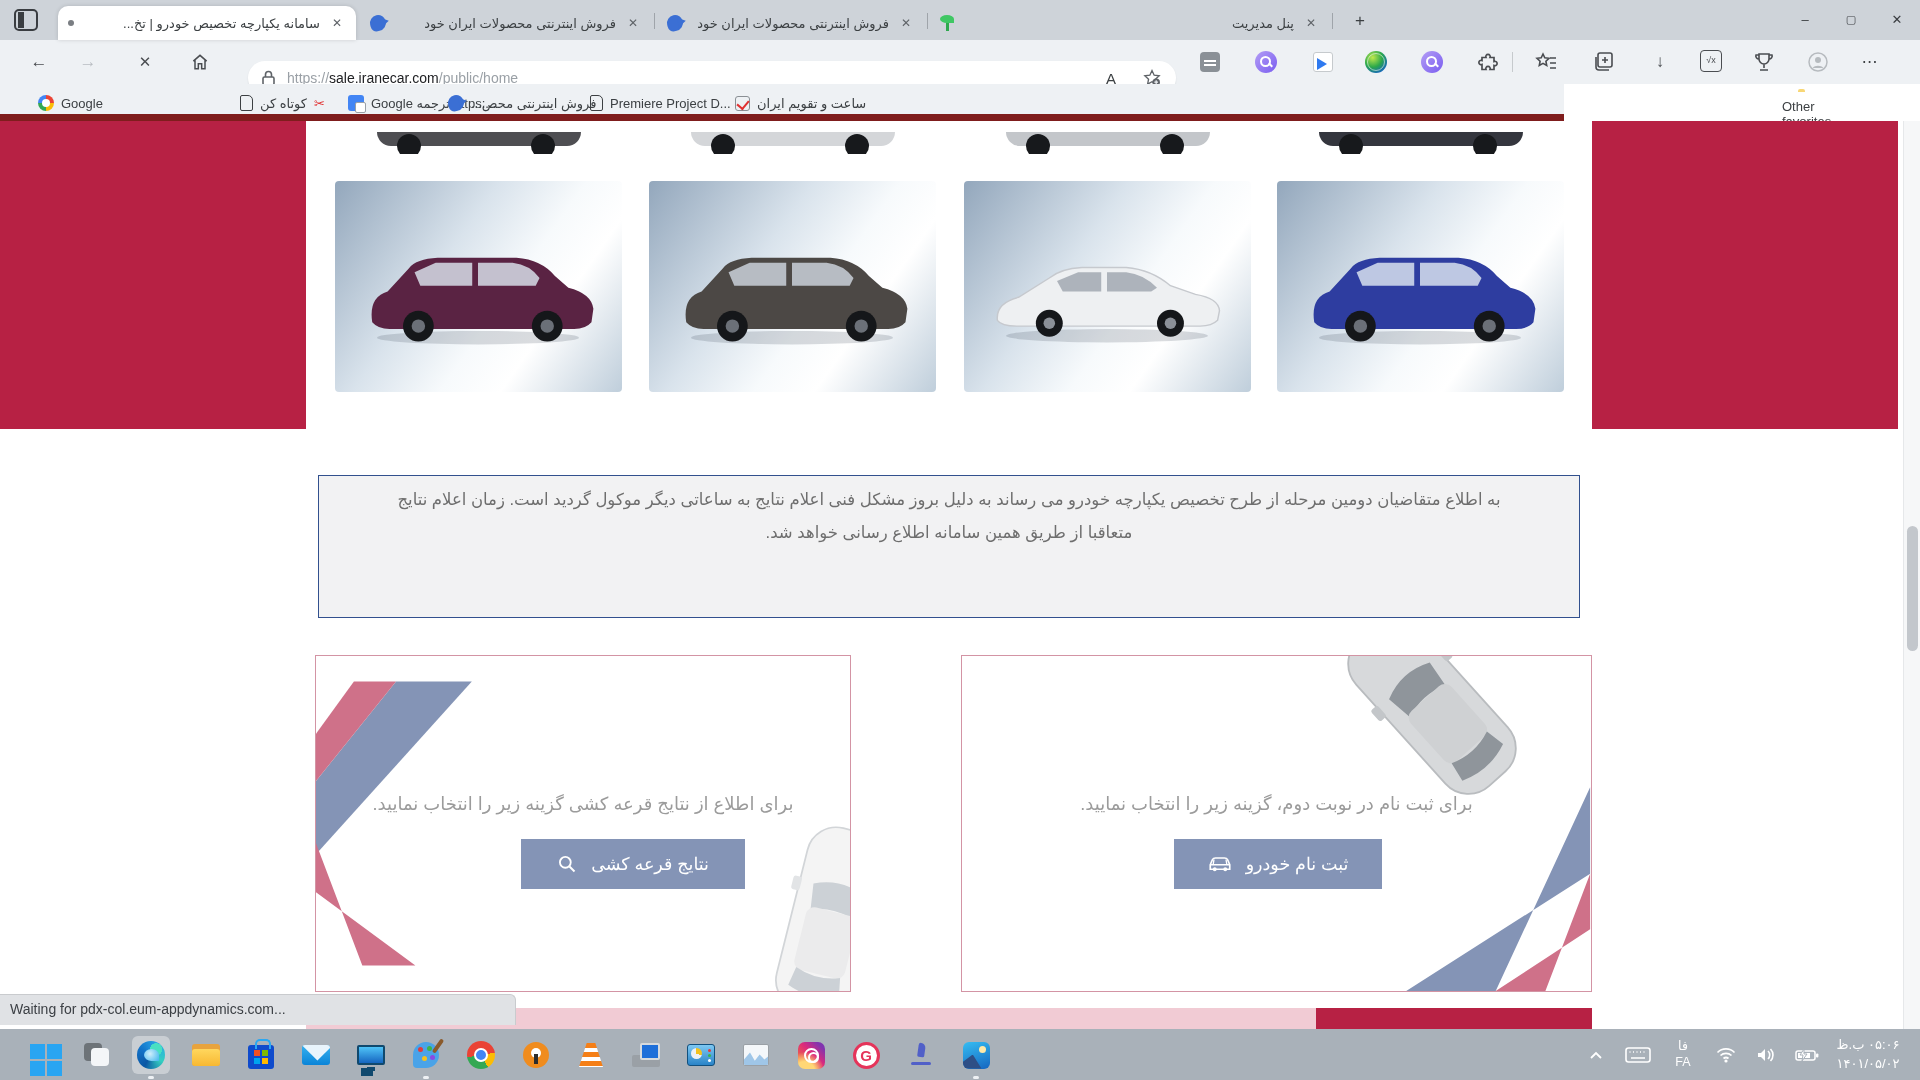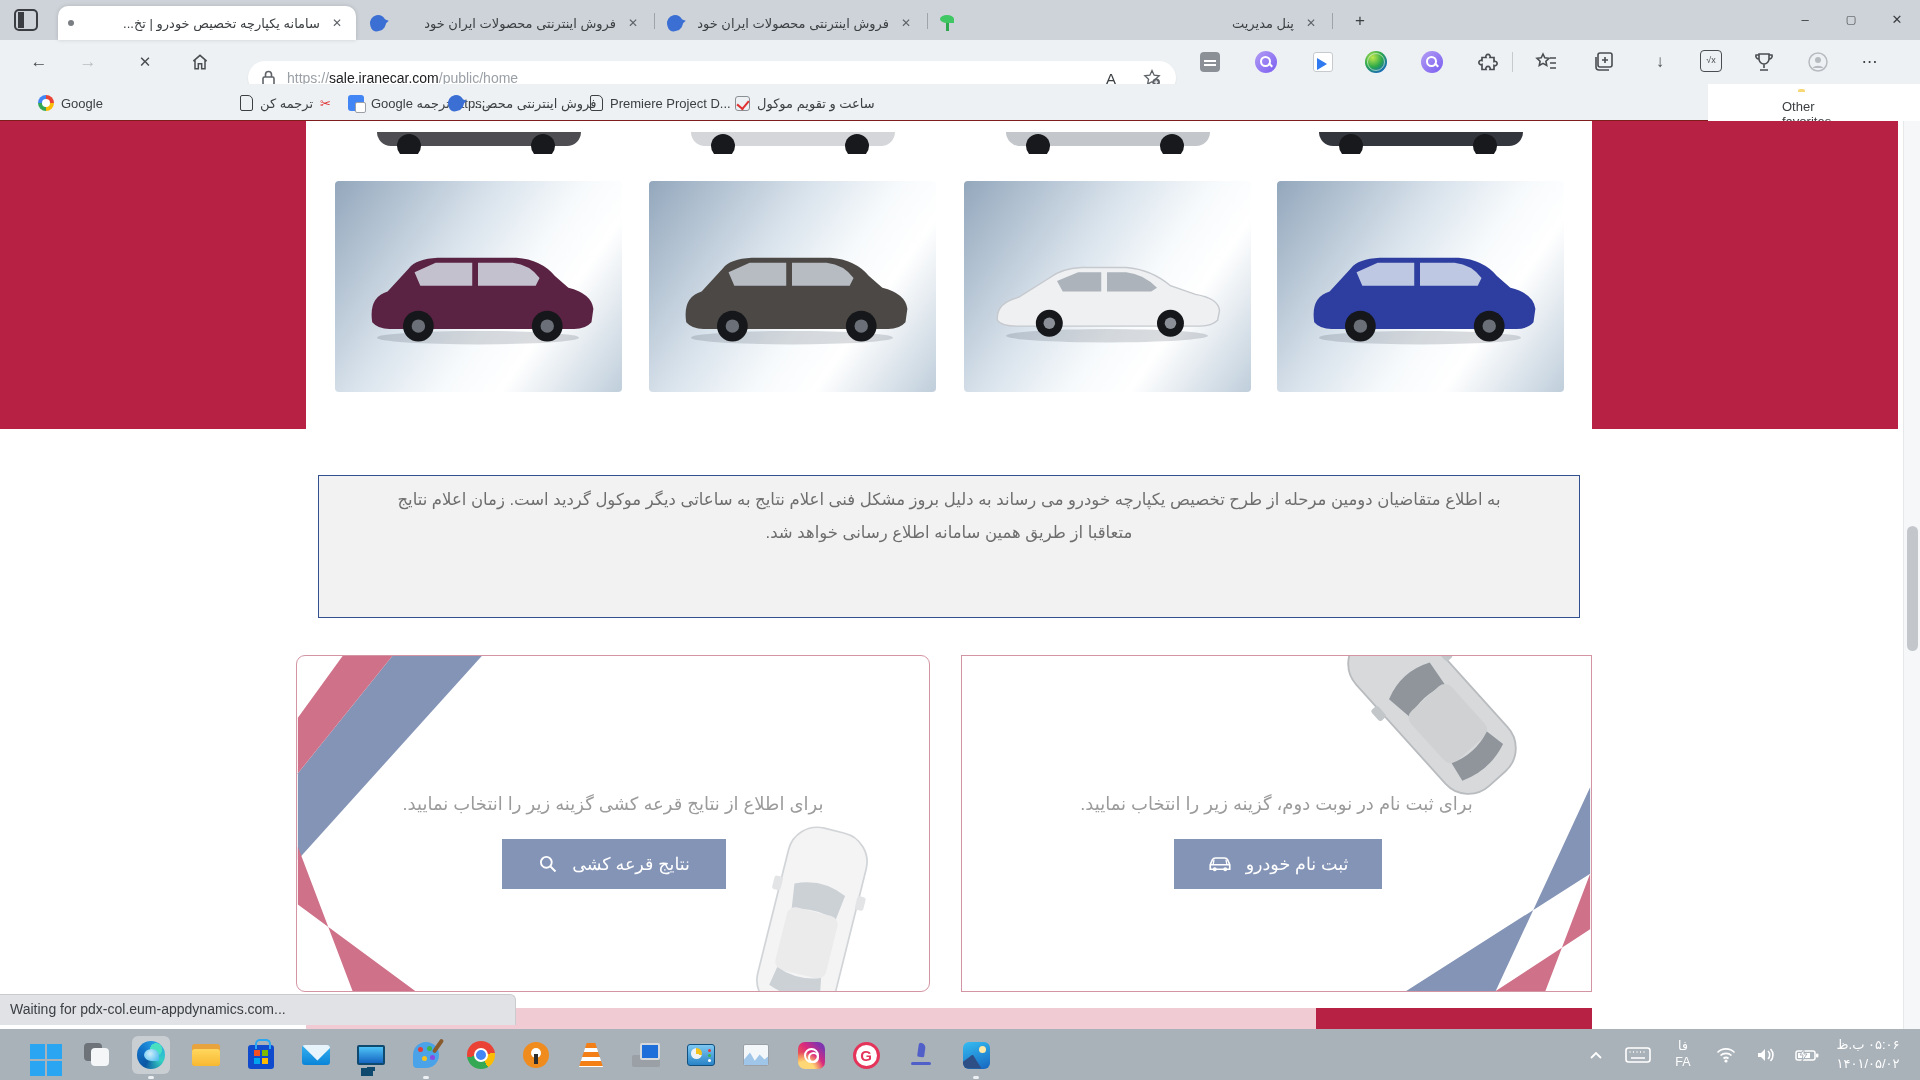--- a/index.html
+++ b/index.html
@@ -28,21 +28,21 @@
   .nav-ic.disabled { color:#b9bdc2; }
   .pill { position:absolute; left:248px; top:21px; width:928px; height:34px; background:#fff; border-radius:17px; box-shadow:0 1px 2px rgba(0,0,0,.08); display:flex; align-items:center; padding:0 14px; }
   .url { font-size:14px; color:#9aa0a6; white-space:nowrap; }
   .url b { color:#202124; font-weight:normal; }
   .pill-right { margin-left:auto; display:flex; gap:26px; align-items:center; }
   .tool-ic { position:absolute; top:10px; width:24px; height:24px; }
   .ic-svg { width:100%; height:100%; display:block; }
   .divider-v { position:absolute; top:12px; width:1px; height:20px; background:#c6cacd; }
   .ellipsis { font-size:16px; color:#3c4043; letter-spacing:1px; }
 
-  .bookbar { position:absolute; left:0; top:84px; width:1708px; height:37px; background:var(--chrome-toolbar); border-bottom:1px solid #7f1d1d; }
+  .bookbar { position:absolute; left:0; top:84px; width:1564px; height:37px; background:var(--chrome-toolbar); border-bottom:7px solid #7f1d1d; }
   .bm { position:absolute; top:8px; height:22px; display:flex; align-items:center; gap:7px; font-size:13px; color:#3c4043; }
   .bm .badge { color:#e03131; font-size:13px; }
   .g-logo { width:16px; height:16px; border-radius:50%; background:conic-gradient(#ea4335 0 90deg,#fbbc05 0 180deg,#34a853 0 270deg,#4285f4 0); position:relative; }
   .g-logo::after { content:""; position:absolute; inset:4px; background:#fff; border-radius:50%; }
   .page-ico { width:13px; height:16px; border:1.6px solid #3c4043; border-radius:2px 5px 2px 2px; }
   .bird-ico { width:16px; height:16px; background:var(--bird-blue); border-radius:50% 50% 50% 6px; position:relative; transform:rotate(-12deg); }
   .bird-ico::after { content:""; position:absolute; right:-3px; top:3px; border-left:8px solid var(--bird-blue); border-top:5px solid transparent; border-bottom:5px solid transparent; }
   .sprout-ico { width:14px; height:16px; position:relative; }
   .sprout-ico::before { content:""; position:absolute; left:6px; top:4px; width:3px; height:12px; background:#2ea84e; }
   .sprout-ico::after { content:""; position:absolute; left:0; top:0; width:14px; height:8px; background:#3fc764; border-radius:50% 50% 0 50%; }
@@ -269,38 +269,38 @@
     <div class="tool-ic ellipsis" style="left:1858px;line-height:24px;text-align:center;">⋯</div>
   </div>
 
   <div class="bookbar">
     <div class="bm" style="left:38px;">
       <span class="g-logo"></span>
       <span>Google</span>
     </div>
     <div class="bm" style="left:240px;">
       <span class="page-ico"></span>
-      <span class="rtl">ترجمه کن</span>
+      <span class="rtl">کوتاه کن</span>
       <span class="badge">✂</span>
     </div>
     <div class="bm" style="left:348px;">
       <span class="translate-ico"></span>
       <span>Google ترجمه https:...</span>
     </div>
     <div class="bm" style="left:448px;">
       <span class="bird-ico"></span>
       <span class="rtl">فروش اینترنتی محص...</span>
     </div>
     <div class="bm" style="left:590px;">
       <span class="page-ico"></span>
       <span>Premiere Project D...</span>
     </div>
     <div class="bm" style="left:735px;">
       <span class="check-ico"></span>
-      <span class="rtl">ساعت و تقویم موکول</span>
+      <span class="rtl">ساعت و تقویم ایران</span>
     </div>
     <div class="bm" style="left:1782px;flex-direction:column;">
       <span class="folder-ico"></span>
       <span>Other favorites</span>
     </div>
   </div>
 
   <div class="page">
 
     <div class="redbar" style="left:0;"></div>
@@ -370,21 +370,21 @@
         <circle cx="202" cy="96" r="16" fill="#15171a"></circle>
           <circle cx="202" cy="96" r="7" fill="#6b7078"></circle>
       </svg>
     </div>
 
     <div class="notice">
       <div class="n-line rtl">به اطلاع متقاضیان دومین مرحله از طرح تخصیص یکپارچه خودرو می رساند به دلیل بروز مشکل فنی اعلام نتایج به ساعاتی دیگر موکول گردید است. زمان اعلام نتایج</div>
       <div class="n-line rtl">متعاقبا از طریق همین سامانه اطلاع رسانی خواهد شد.</div>
     </div>
 
-    <div class="action-card" style="left:296px;width:634px;border-radius:9px;">
+    <div class="action-card" style="left:315px;width:536px;">
       <svg class="corner-svg" viewBox="0 0 634 337">
         <polygon points="95,0 185,0 0,205 0,118" style="fill:var(--slate);"></polygon>
         <polygon points="45,0 95,0 0,118 0,62" style="fill:var(--band-pink);"></polygon>
         <polygon points="55,337 118,337 0,250 0,192" style="fill:var(--band-pink);"></polygon>
       </svg>
       <svg class="topcar" style="left:420px;top:165px;width:190px;height:200px;transform:rotate(14deg);" viewBox="0 0 120 230">
         <rect x="14" y="8" width="92" height="214" rx="34" fill="#f4f4f4" stroke="#d2d5d8" stroke-width="2"></rect>
         <rect x="6" y="74" width="10" height="16" rx="3" fill="#e2e4e6"></rect>
           <rect x="104" y="74" width="10" height="16" rx="3" fill="#e2e4e6"></rect>
         <path d="M30 78 Q60 64 90 78 L86 108 Q60 98 34 108 Z" fill="#ccd1d6"></path>

